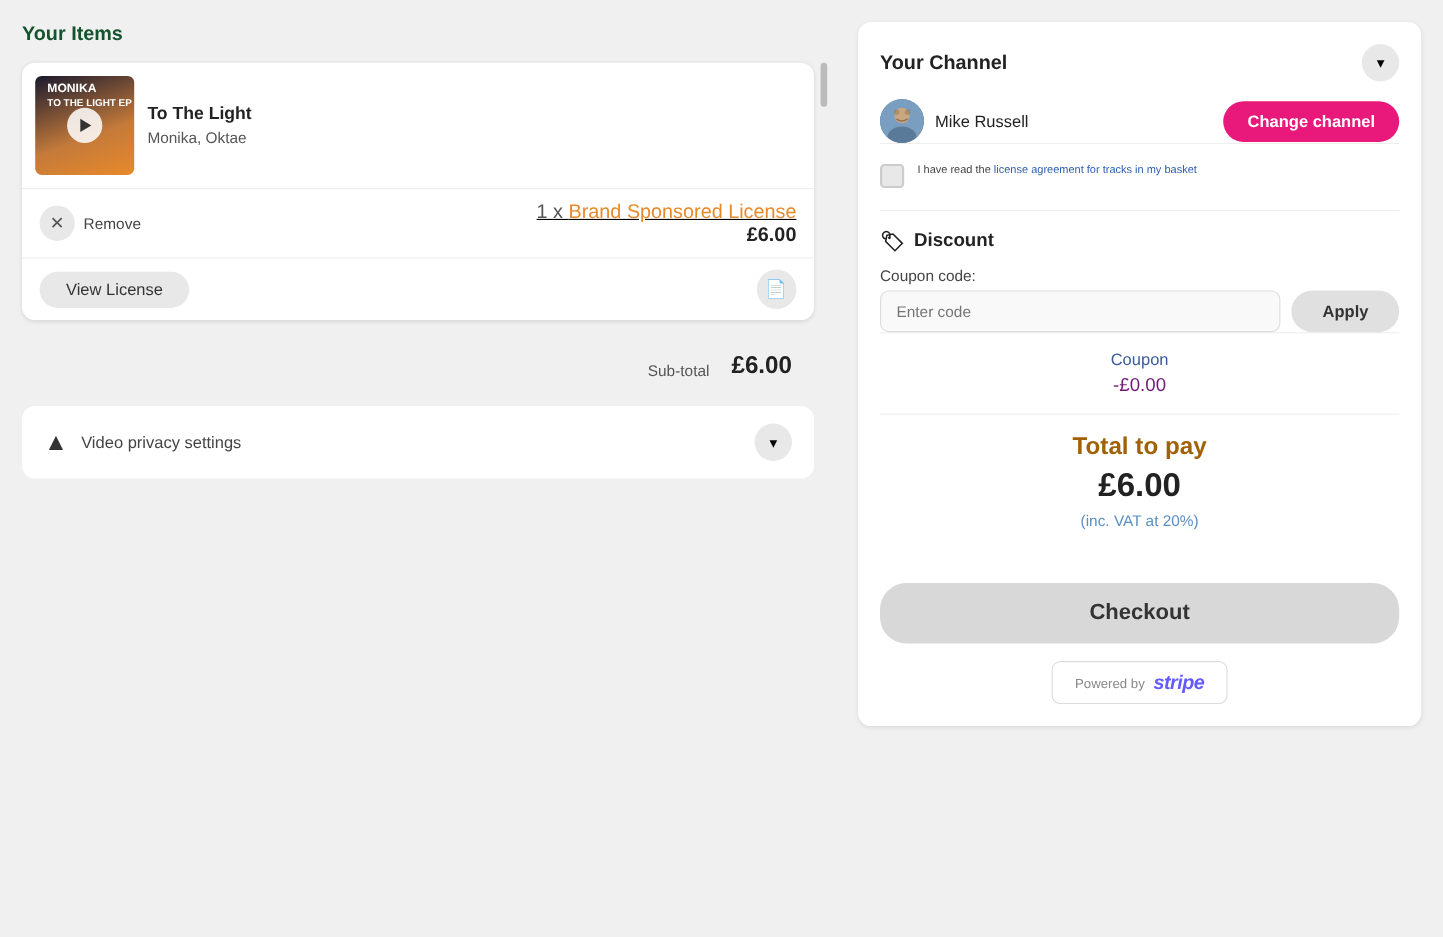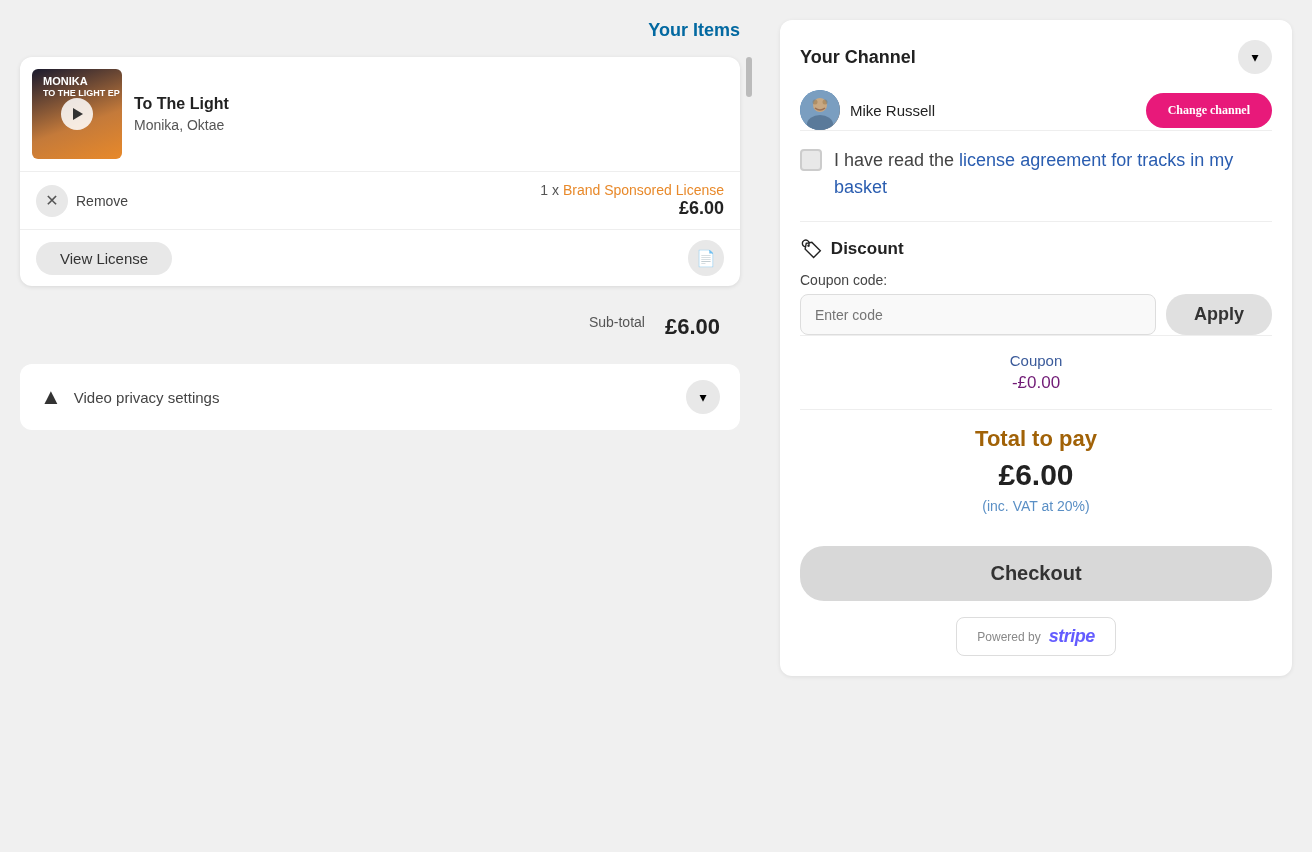--- a/index.html
+++ b/index.html
@@ -13,24 +13,24 @@
 
     
     .left-panel {
       flex: 0 0 760px;
       padding: 20px;
       background: #f0f0f0;
       position: relative;
     }
 
     .your-items-title {
-      text-align: right;
+      text-align: left;
       font-size: 18px;
       font-weight: 700;
-      color: #0369a1;
+      color: #14532d;
       margin-bottom: 16px;
     }
 
     .item-card {
       background: #fff;
       border-radius: 12px;
       box-shadow: 0 1px 4px rgba(0,0,0,0.1);
       overflow: hidden;
       margin-bottom: 16px;
     }
@@ -139,21 +139,22 @@
     .remove-text {
       font-size: 14px;
       color: #444;
     }
 
     .license-info {
       text-align: right;
     }
 
     .license-type {
-      font-size: 14px;
+      font-size: 18px;
+      text-decoration: underline;
     }
 
     .license-type .count {
       color: #555;
     }
 
     .license-type .type-link {
       color: #e8892a;
       text-decoration: none;
     }
@@ -193,21 +194,21 @@
       justify-content: center;
       font-size: 16px;
       color: #555;
     }
 
     .subtotal-row {
       display: flex;
       justify-content: flex-end;
       padding: 12px 20px;
       gap: 20px;
-      align-items: flex-start;
+      align-items: flex-end;
     }
 
     .subtotal-label {
       font-size: 14px;
       color: #555;
     }
 
     .subtotal-value {
       font-size: 22px;
       font-weight: 700;
@@ -309,24 +310,23 @@
       font-weight: 500;
       color: #222;
     }
 
     .change-channel-btn {
       background: #e8197a;
       color: #fff;
       border: none;
       border-radius: 20px;
       padding: 10px 22px;
-      font-size: 12px;
+      font-size: 15px;
       font-weight: 600;
       cursor: pointer;
-      font-family: Liberation Serif, serif;
     }
 
     
     .agreement-section {
       padding: 16px 0;
       border-top: 1px solid #eee;
     }
 
     .agreement-row {
       display: flex;
@@ -338,23 +338,24 @@
       width: 22px;
       height: 22px;
       border: 2px solid #ccc;
       border-radius: 4px;
       background: #e8e8e8;
       flex-shrink: 0;
       margin-top: 2px;
     }
 
     .agreement-text {
-      font-size: 18px;
+      font-size: 10px;
       color: #444;
       line-height: 1.5;
+      text-align: right;
     }
 
     .agreement-text a {
       color: #2a5db0;
       text-decoration: none;
     }
 
     
     .discount-section {
       border-top: 1px solid #eee;
@@ -397,21 +398,21 @@
       color: #999;
       background: #f9f9f9;
       outline: none;
     }
 
     .apply-btn {
       background: #e0e0e0;
       border: none;
       border-radius: 20px;
       padding: 10px 28px;
-      font-size: 18px;
+      font-size: 15px;
       font-weight: 600;
       color: #333;
       cursor: pointer;
     }
 
     
     .summary-section {
       padding: 16px 0;
       border-top: 1px solid #eee;
       text-align: center;
@@ -458,21 +459,21 @@
       display: block;
       width: 100%;
       background: #d8d8d8;
       border: none;
       border-radius: 24px;
       padding: 16px;
       font-size: 20px;
       font-weight: 700;
       color: #333;
       cursor: pointer;
-      margin-top: 16px;
+      margin-top: 33px;
     }
 
     .stripe-badge {
       display: flex;
       justify-content: center;
       margin-top: 16px;
     }
 
     .stripe-box {
       border: 1px solid #ddd;

